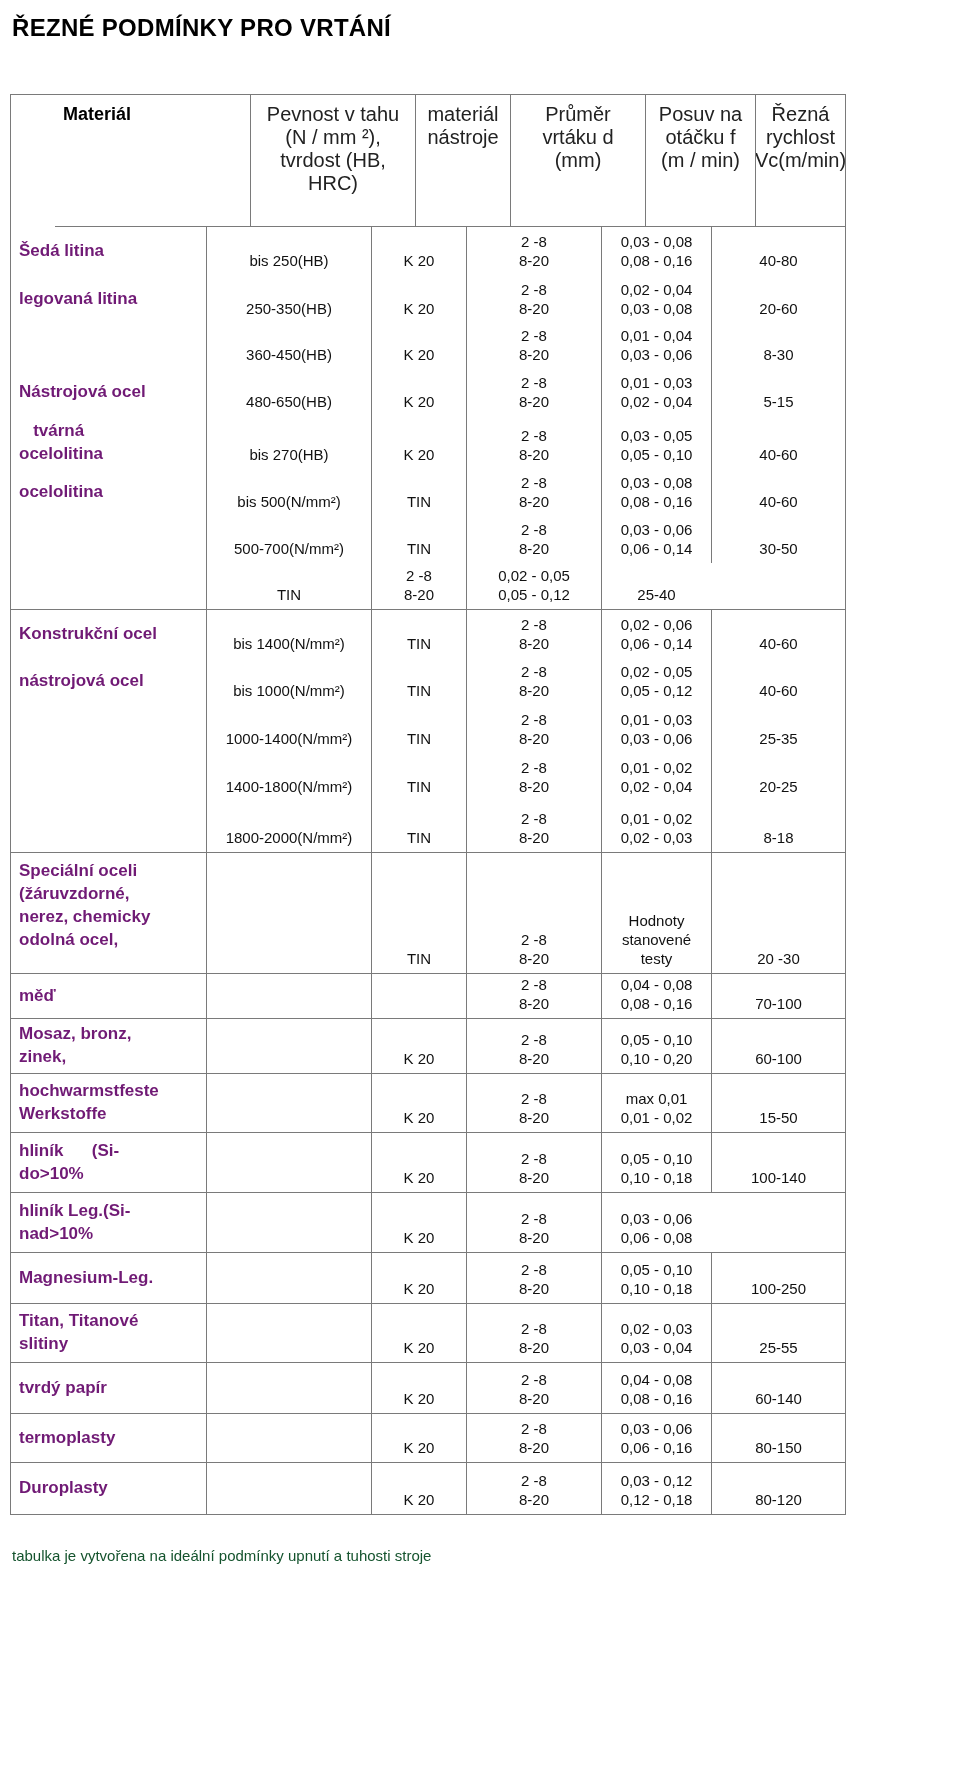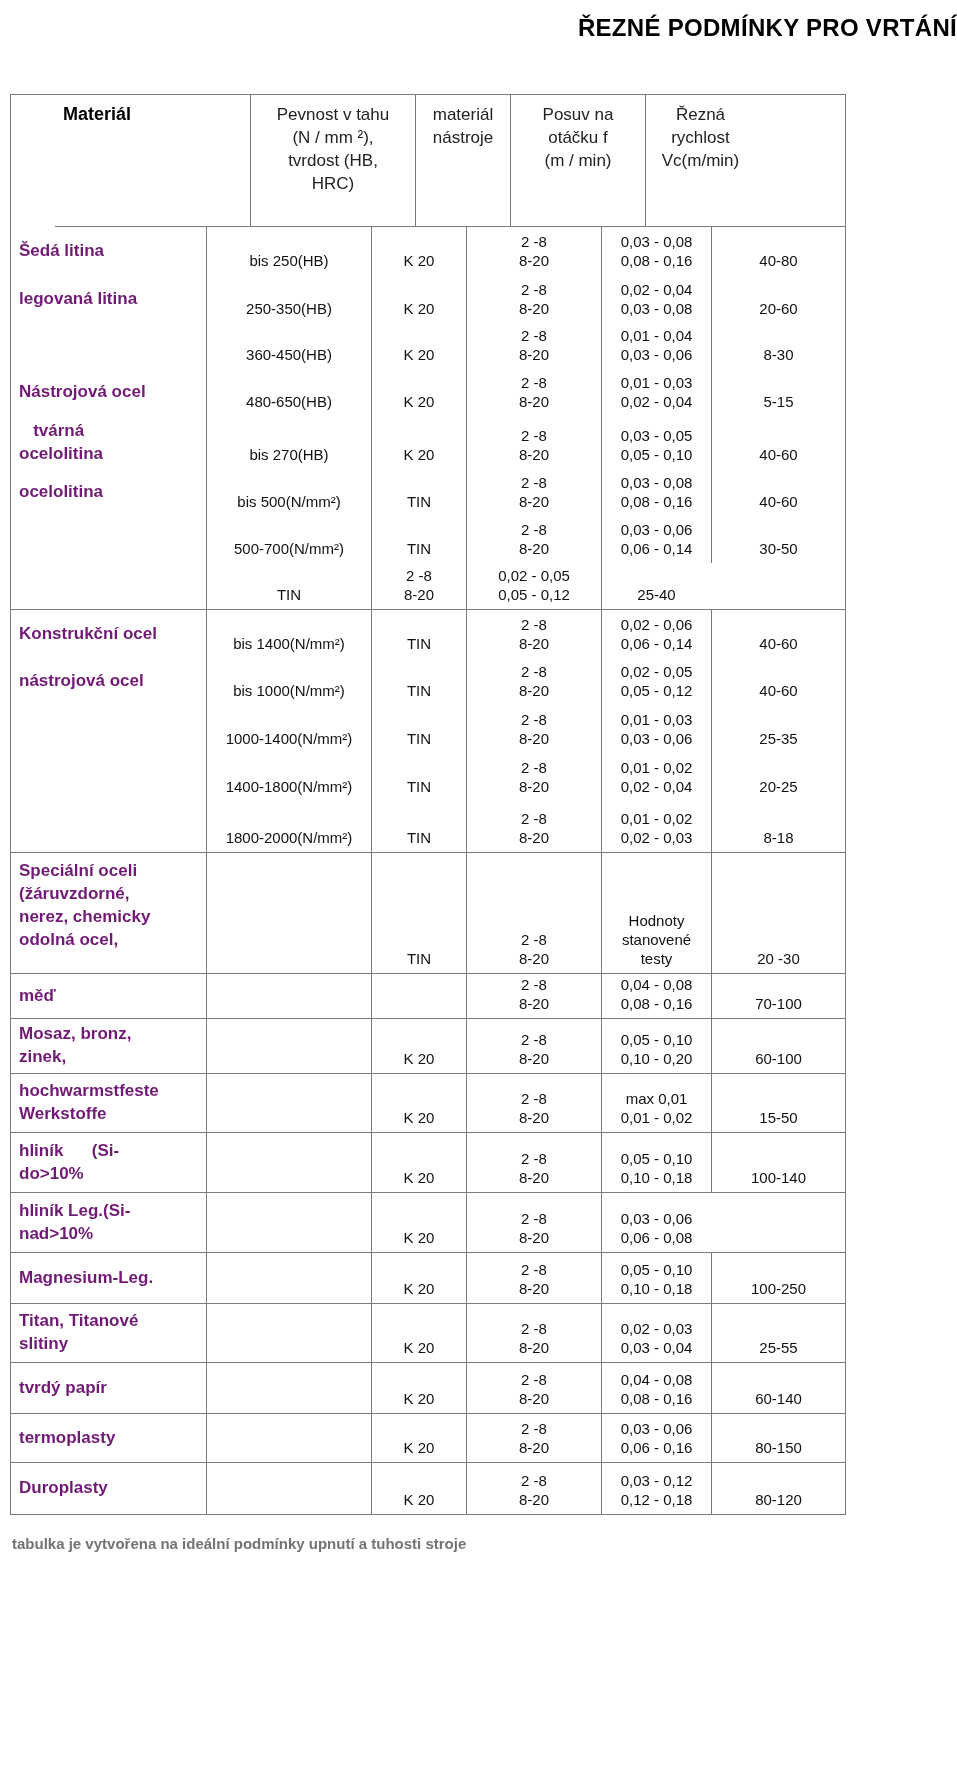--- a/index.html
+++ b/index.html
@@ -9,21 +9,20 @@
     font-family: "Liberation Sans", sans-serif;
     color: #111;
   }
   .page { padding: 10px 0 30px 10px; }
   .title {
     font-size: 24px;
     font-weight: bold;
     letter-spacing: 0.3px;
     padding: 4px 0 0 2px;
     color: #000;
-    text-align: right;
   }
   .tbl {
     margin-top: 52px;
     width: 836px;
     border: 1px solid #7a7a7a;
   }
   .row {
     display: grid;
     grid-template-columns: 195px 165px 95px 135px 110px 1fr;
   }
@@ -50,56 +49,59 @@
     font-weight: bold;
     font-size: 17px;
     line-height: 23px;
     color: #701a75;
   }
   .cell.top { justify-content: flex-start; padding-top: 6px; }
   .header { height: 132px; border-bottom: 1px solid #7a7a7a; margin-left: 44px; }
   .header .cell {
     justify-content: flex-start;
     padding-top: 8px;
-    font-size: 17px;
+    font-size: 20px;
     line-height: 23px;
     font-weight: normal;
     color: #222;
   }
   .header .cell:first-child {
     font-weight: bold;
     font-size: 18px;
     color: #000;
     padding-top: 8px;
   }
   .footnote {
-    margin-top: 20px;
+    margin-top: 32px;
     padding-left: 2px;
     font-size: 15px;
-    font-weight: bold;
-    color: #737373;
+    font-weight: normal;
+    color: #14532d;
   }
 </style>
 </head>
 <body>
 
 <div class="page">
 
   <div class="title">ŘEZNÉ PODMÍNKY PRO VRTÁNÍ</div>
 
   <div class="tbl">
 
     <div class="row header">
       <div class="cell">Materiál</div>
       <div class="cell">Pevnost v tahu
 (N / mm ²),
 tvrdost (HB,
 HRC)</div>
       <div class="cell">materiál
 nástroje</div>
+      <div class="cell">Průměr
+vrtáku d
+(mm)</div>
       <div class="cell">Posuv na
 otáčku f
 (m / min)</div>
       <div class="cell">Řezná
 rychlost
 Vc(m/min)</div>
     </div>
 
     <div class="row" style="height:48px">
       <div class="cell">Šedá litina</div>

